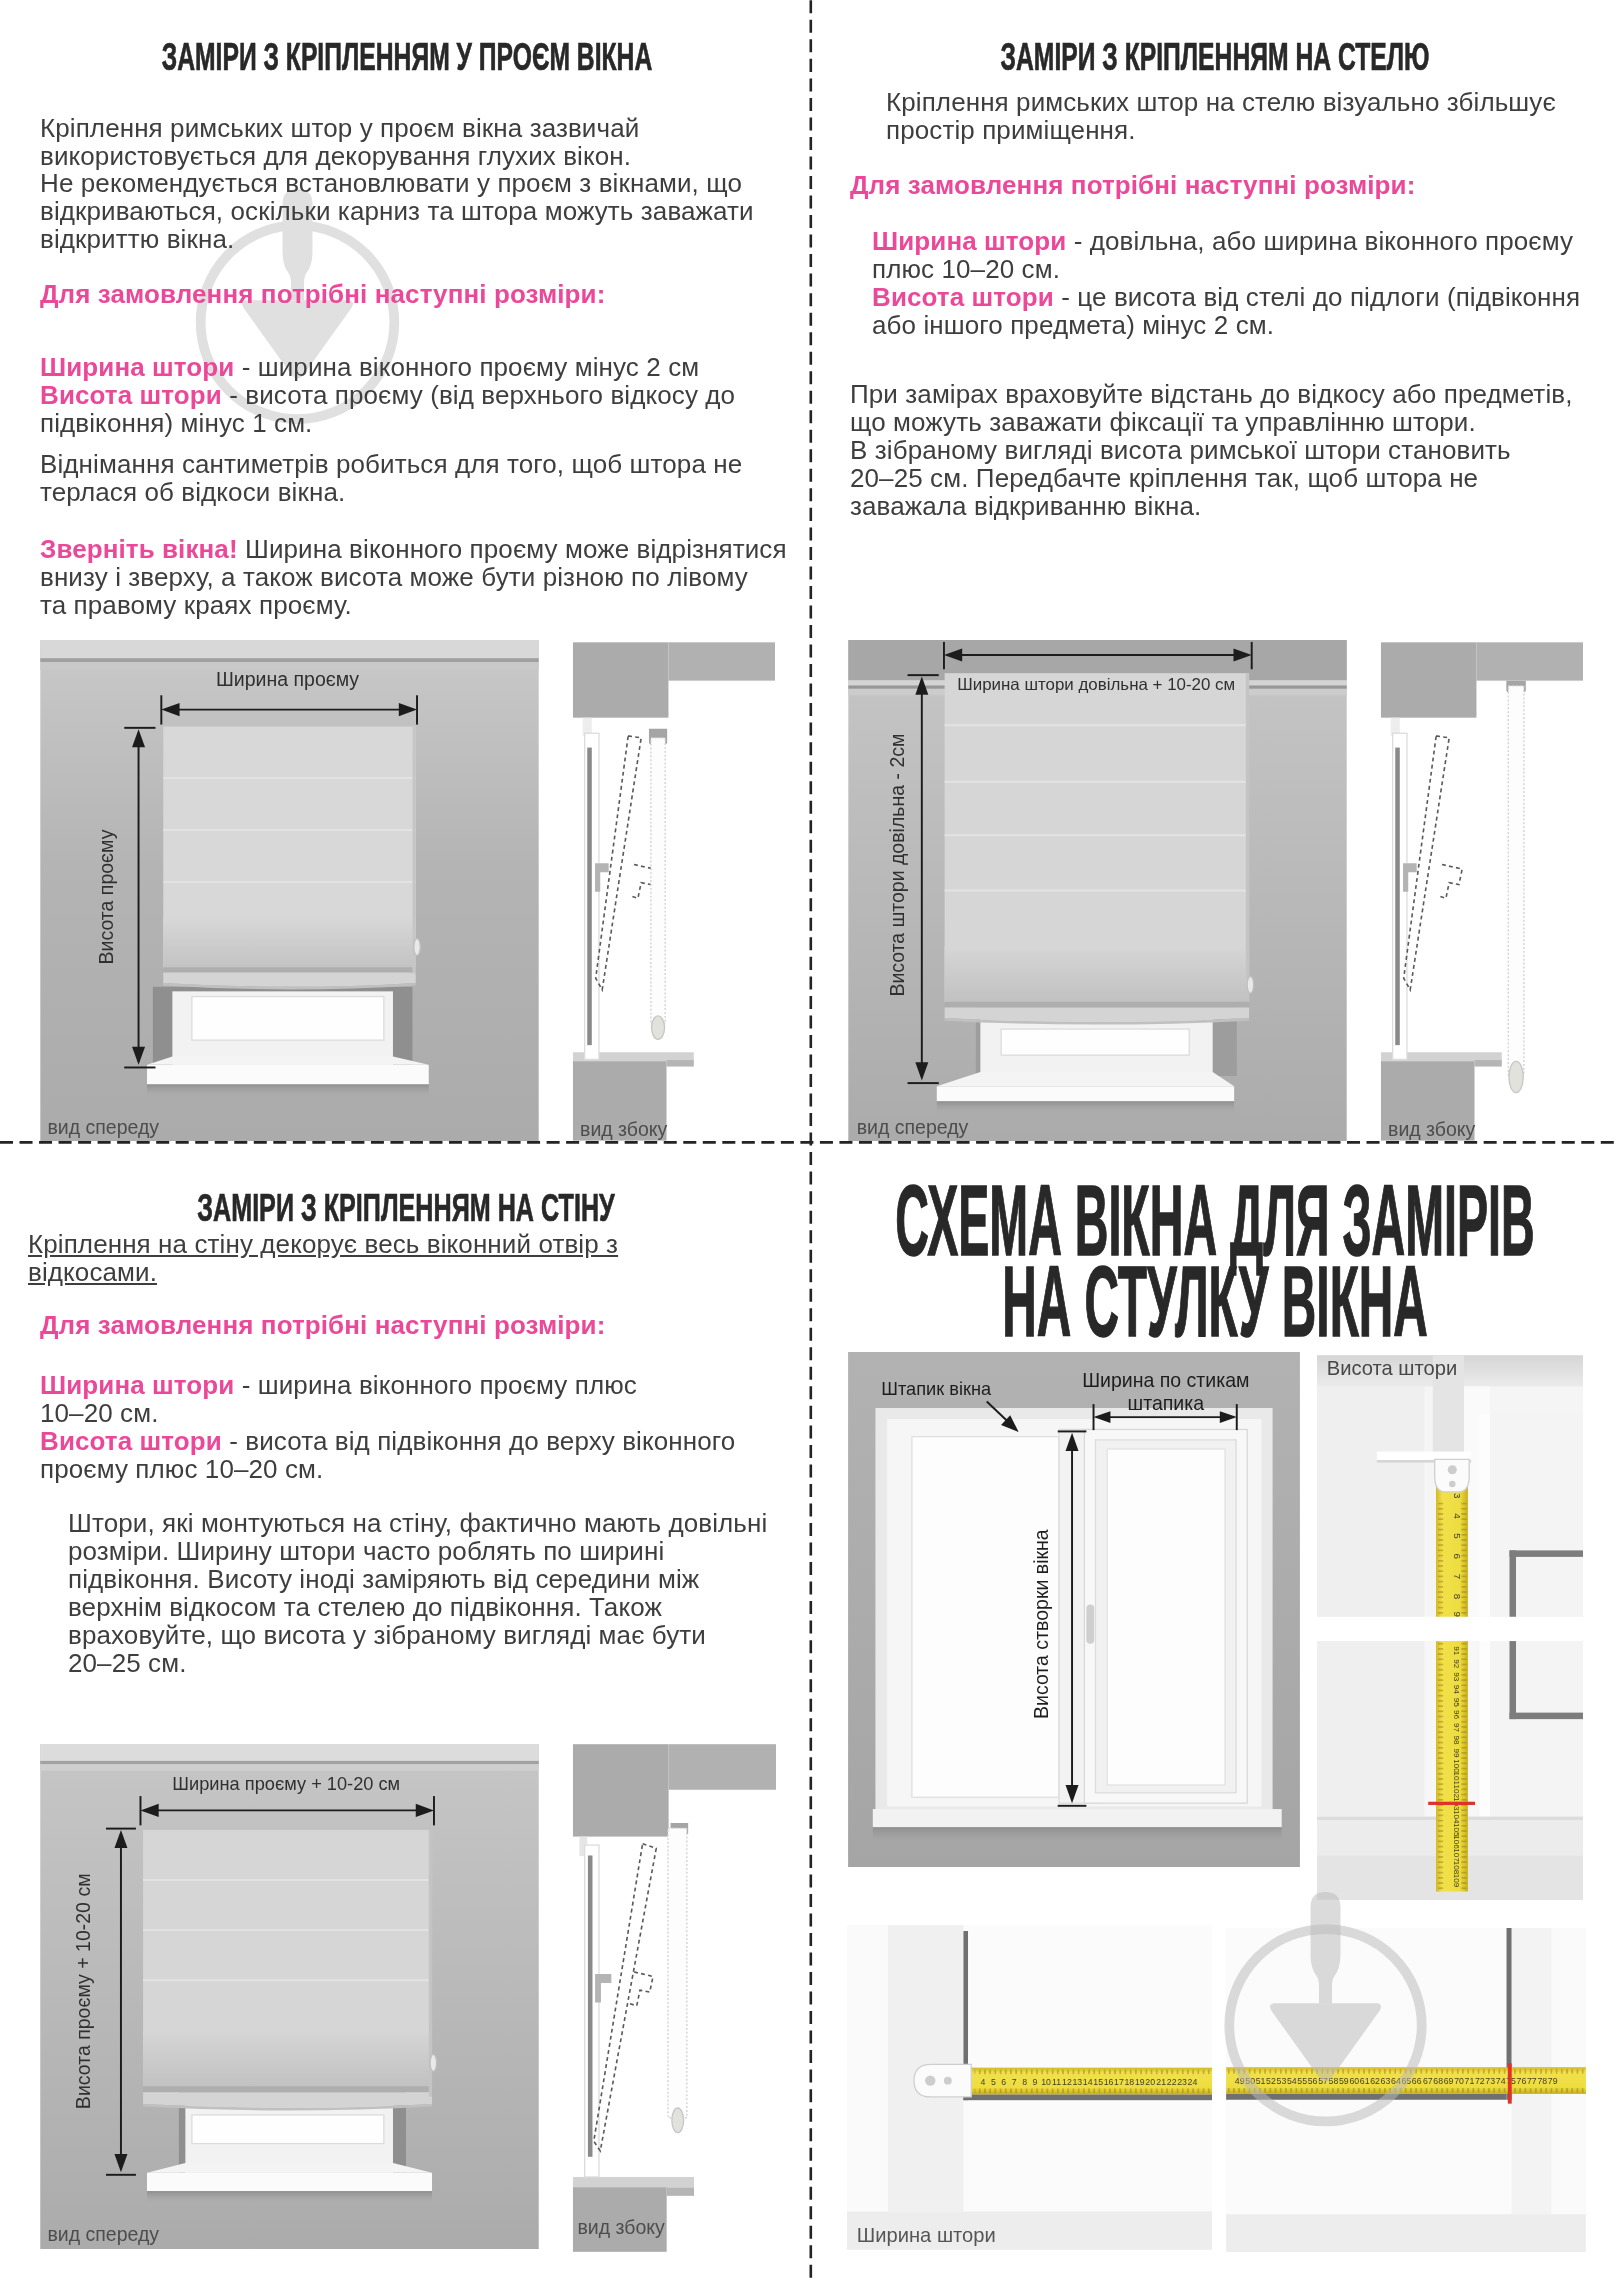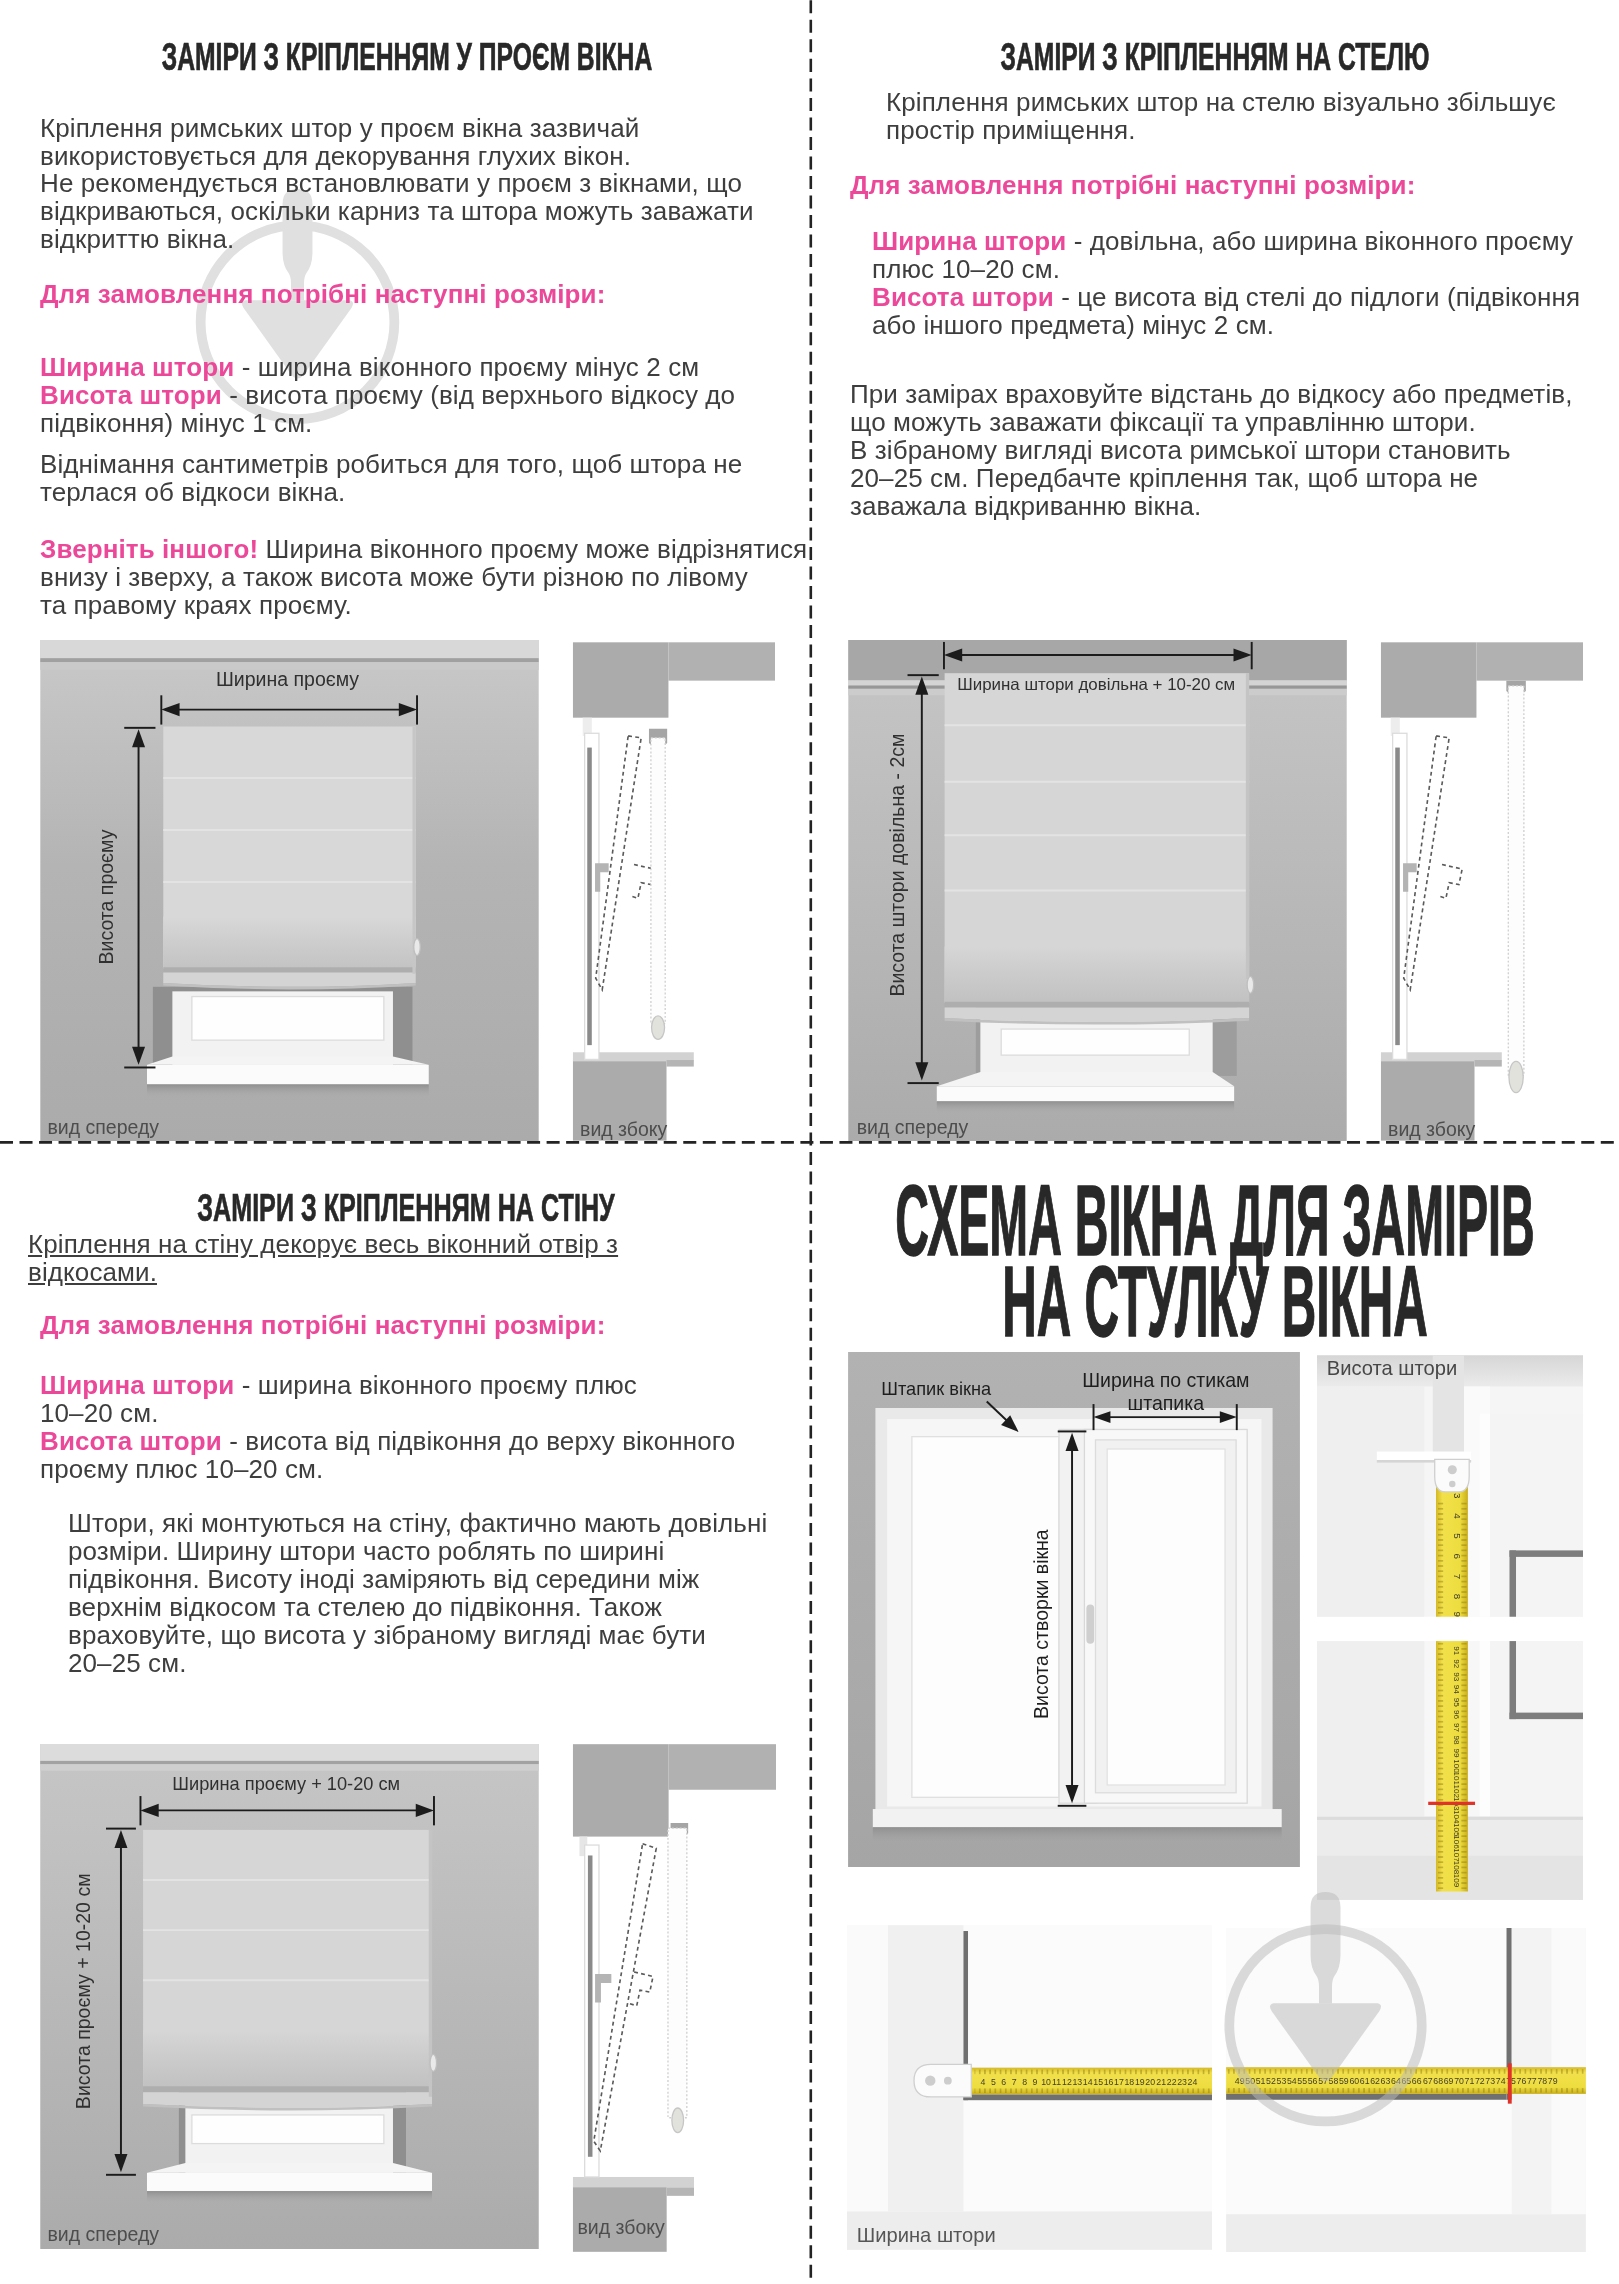--- a/index.html
+++ b/index.html
@@ -28,21 +28,21 @@
 <div class="abs body-txt" style="left:40px;top:87px;margin-top:27px;">Кріплення римських штор у проєм вікна зазвичай<br>використовується для декорування глухих вікон.</div>
 
 <div class="abs body-txt" style="left:40px;top:169px;">Не рекомендується встановлювати у проєм з вікнами, що<br>відкриваються, оскільки карниз та штора можуть заважати<br>відкриттю вікна.</div>
 
 <div class="abs body-txt" style="left:40px;top:280px;"><b>Для замовлення потрібні наступні розміри:</b></div>
 
 <div class="abs body-txt" style="left:40px;top:333px;margin-top:20px;"><b>Ширина штори</b> - ширина віконного проєму мінус 2 см<br><b>Висота штори</b> - висота проєму (від верхнього відкосу до<br>підвіконня) мінус 1 см.</div>
 
 <div class="abs body-txt" style="left:40px;top:450px;">Віднімання сантиметрів робиться для того, щоб штора не<br>терлася об відкоси вікна.</div>
 
-<div class="abs body-txt" style="left:40px;top:535px;"><b>Зверніть іншого!</b> Ширина віконного проєму може відрізнятися<br>внизу і зверху, а також висота може бути різною по лівому<br>та правому краях проєму.</div>
+<div class="abs body-txt" style="left:40px;top:535px;"><b>Зверніть вікна!</b> Ширина віконного проєму може відрізнятися<br>внизу і зверху, а також висота може бути різною по лівому<br>та правому краях проєму.</div>
 
 <svg class="abs" style="left:40px;top:640px" width="499" height="501" viewBox="0 0 766 770">
   <defs>
     <linearGradient id="wall1" x1="0" y1="0" x2="0" y2="1">
       <stop offset="0" stop-color="#c9c9c9"></stop>
         <stop offset="0.45" stop-color="#b4b4b4"></stop>
         <stop offset="1" stop-color="#ababab"></stop>
     </linearGradient>
     <linearGradient id="sillsh" x1="0" y1="0" x2="0" y2="1">
       <stop offset="0" stop-color="#8f8f8f"></stop>

